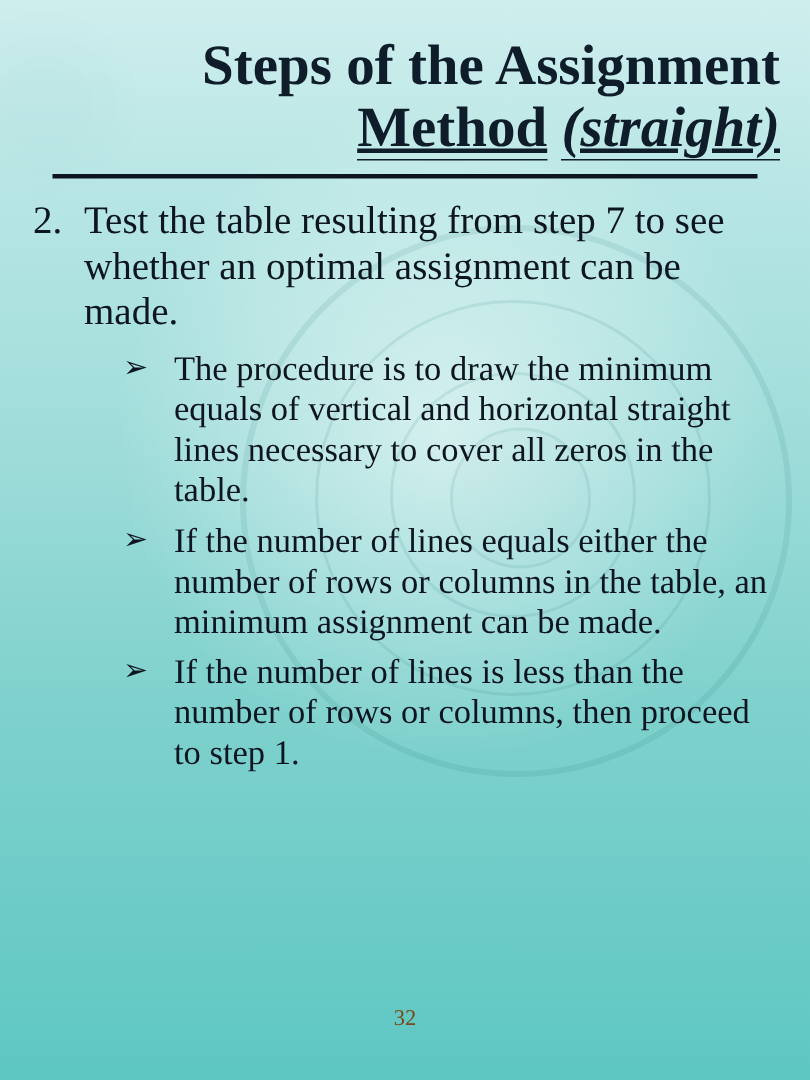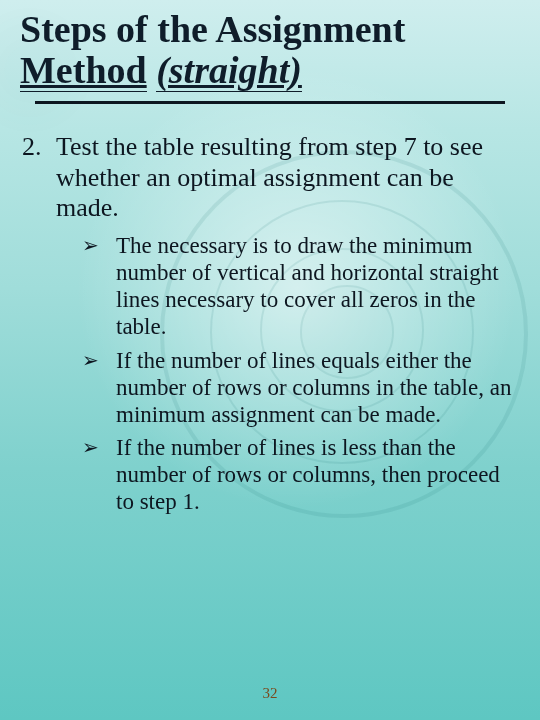--- a/index.html
+++ b/index.html
@@ -37,23 +37,23 @@
   .disc {
     position: absolute;
     left: -40px; top: 0; width: 140px; height: 140px;
     border-radius: 50%;
     background: radial-gradient(circle, rgba(15,106,106,0.25) 20%, rgba(15,106,106,0) 70%);
   }
 
   .title-wrap {
     position: absolute;
     left: 20px;
-    top: 9px;
+    top: 24px;
     width: 500px;
-    text-align: left;
+    text-align: right;
   }
   .title {
     font-weight: bold;
     font-size: 38px;
     line-height: 1.08;
     color: #0f1d2a;
   }
   .title .underlined {
     border-bottom: 1px solid #0f1d2a;
     text-decoration: underline;
@@ -106,21 +106,21 @@
   }
   ul.bullets li .arrow {
     position: absolute;
     left: 0;
     top: 2px;
     font-size: 20px;
     font-family: Arial, sans-serif;
   }
   .page-num {
     position: absolute;
-    bottom: 18px;
+    bottom: 32px;
     width: 100%;
     text-align: center;
     font-size: 15px;
     color: #7a4a1e;
   }
 </style>
 </head>
 <body>
 
 <div class="slide">
@@ -142,21 +142,21 @@
     <div class="title-rule"></div>
   </div>
 
   <div class="body">
     <span class="num">2.</span>
     <span class="step-text">Test the table resulting from step 7 to see whether an optimal assignment can be made.</span>
 
     <ul class="bullets">
       <li>
         <span class="arrow">➢</span>
-        <span>The necessary is to draw the minimum number of vertical and horizontal straight lines necessary to cover all zeros in the table.</span>
+        <span>The procedure is to draw the minimum equals of vertical and horizontal straight lines necessary to cover all zeros in the table.</span>
       </li>
       <li>
         <span class="arrow">➢</span>
         <span>If the number of lines equals either the number of rows or columns in the table, an minimum assignment can be made.</span>
       </li>
       <li>
         <span class="arrow">➢</span>
         <span>If the number of lines is less than the number of rows or columns, then proceed to step 1.</span>
       </li>
     </ul>

